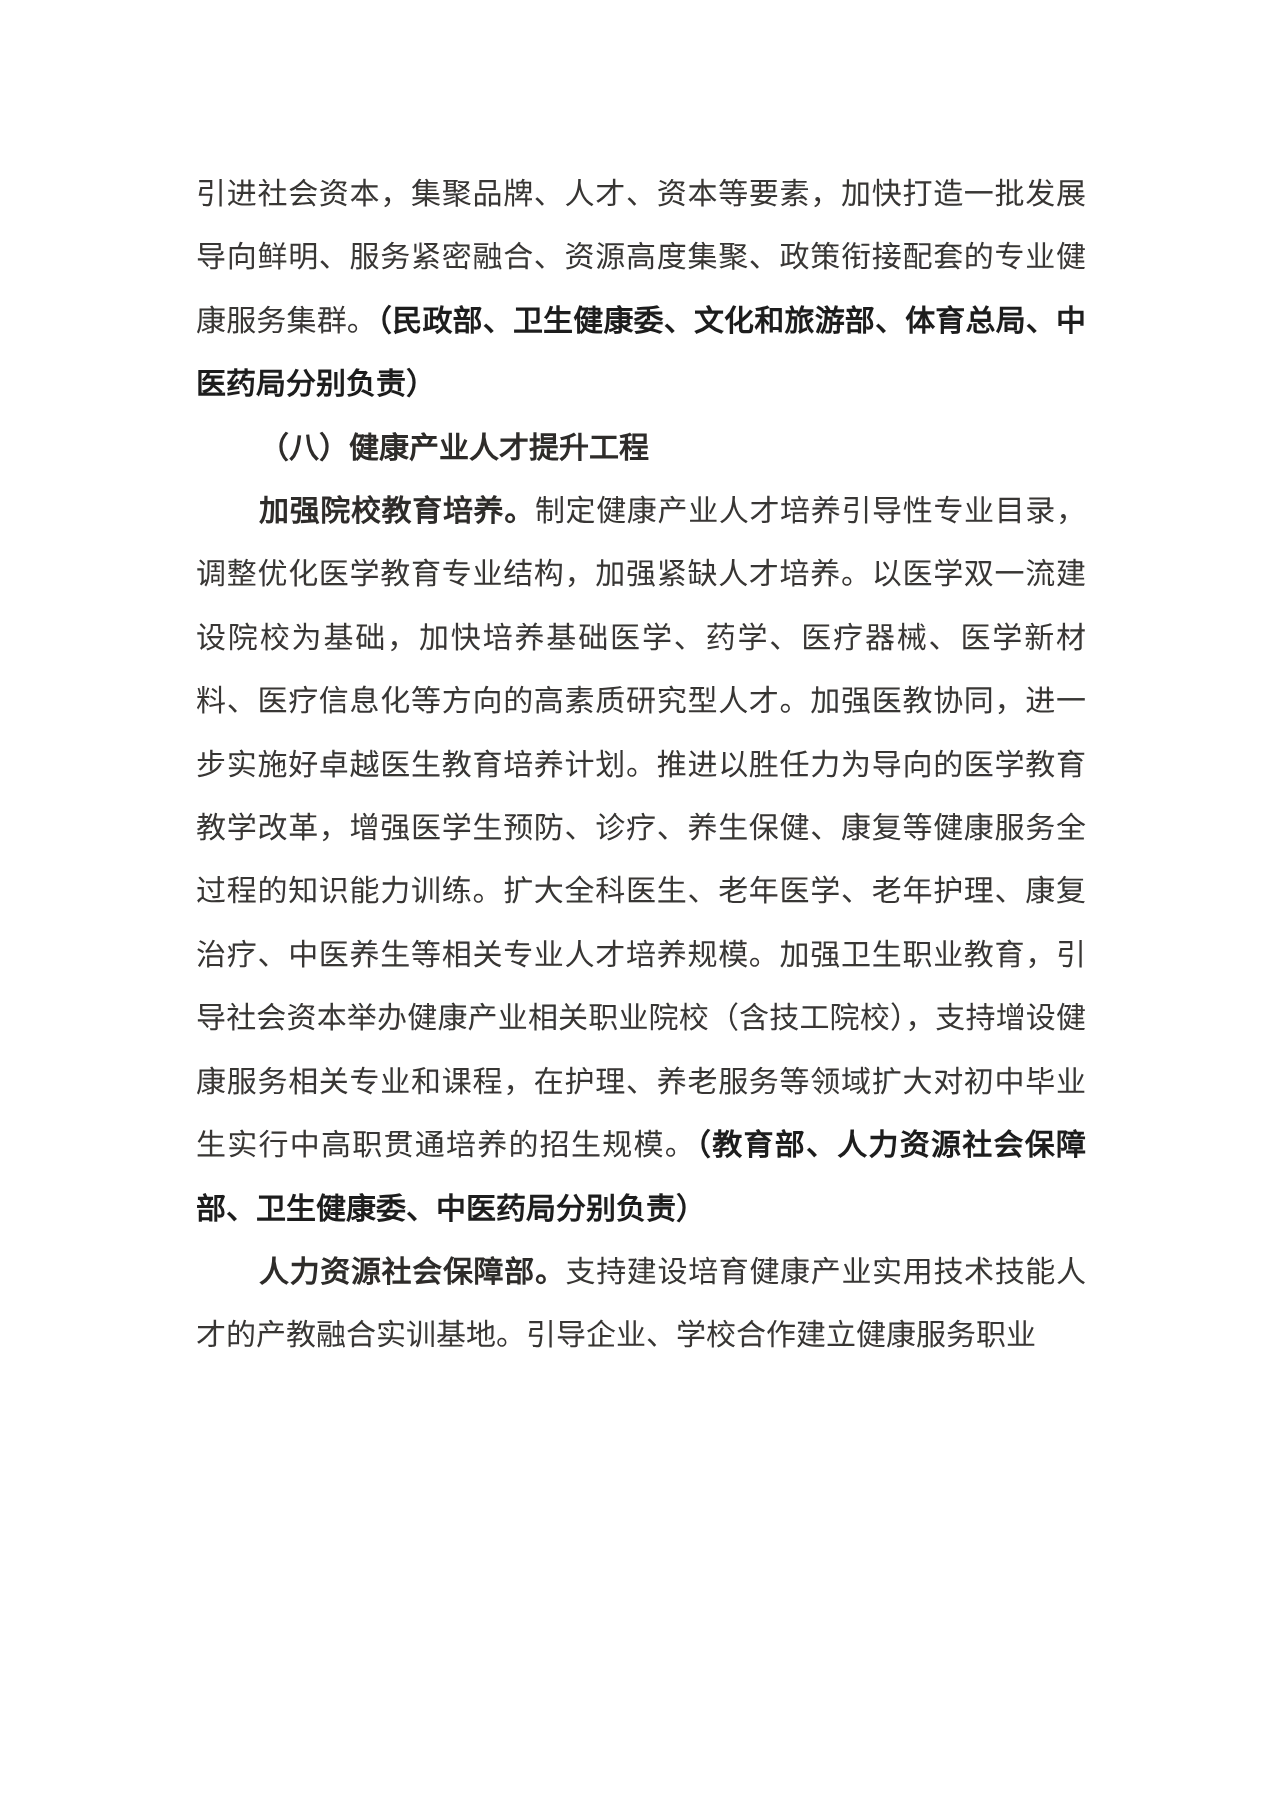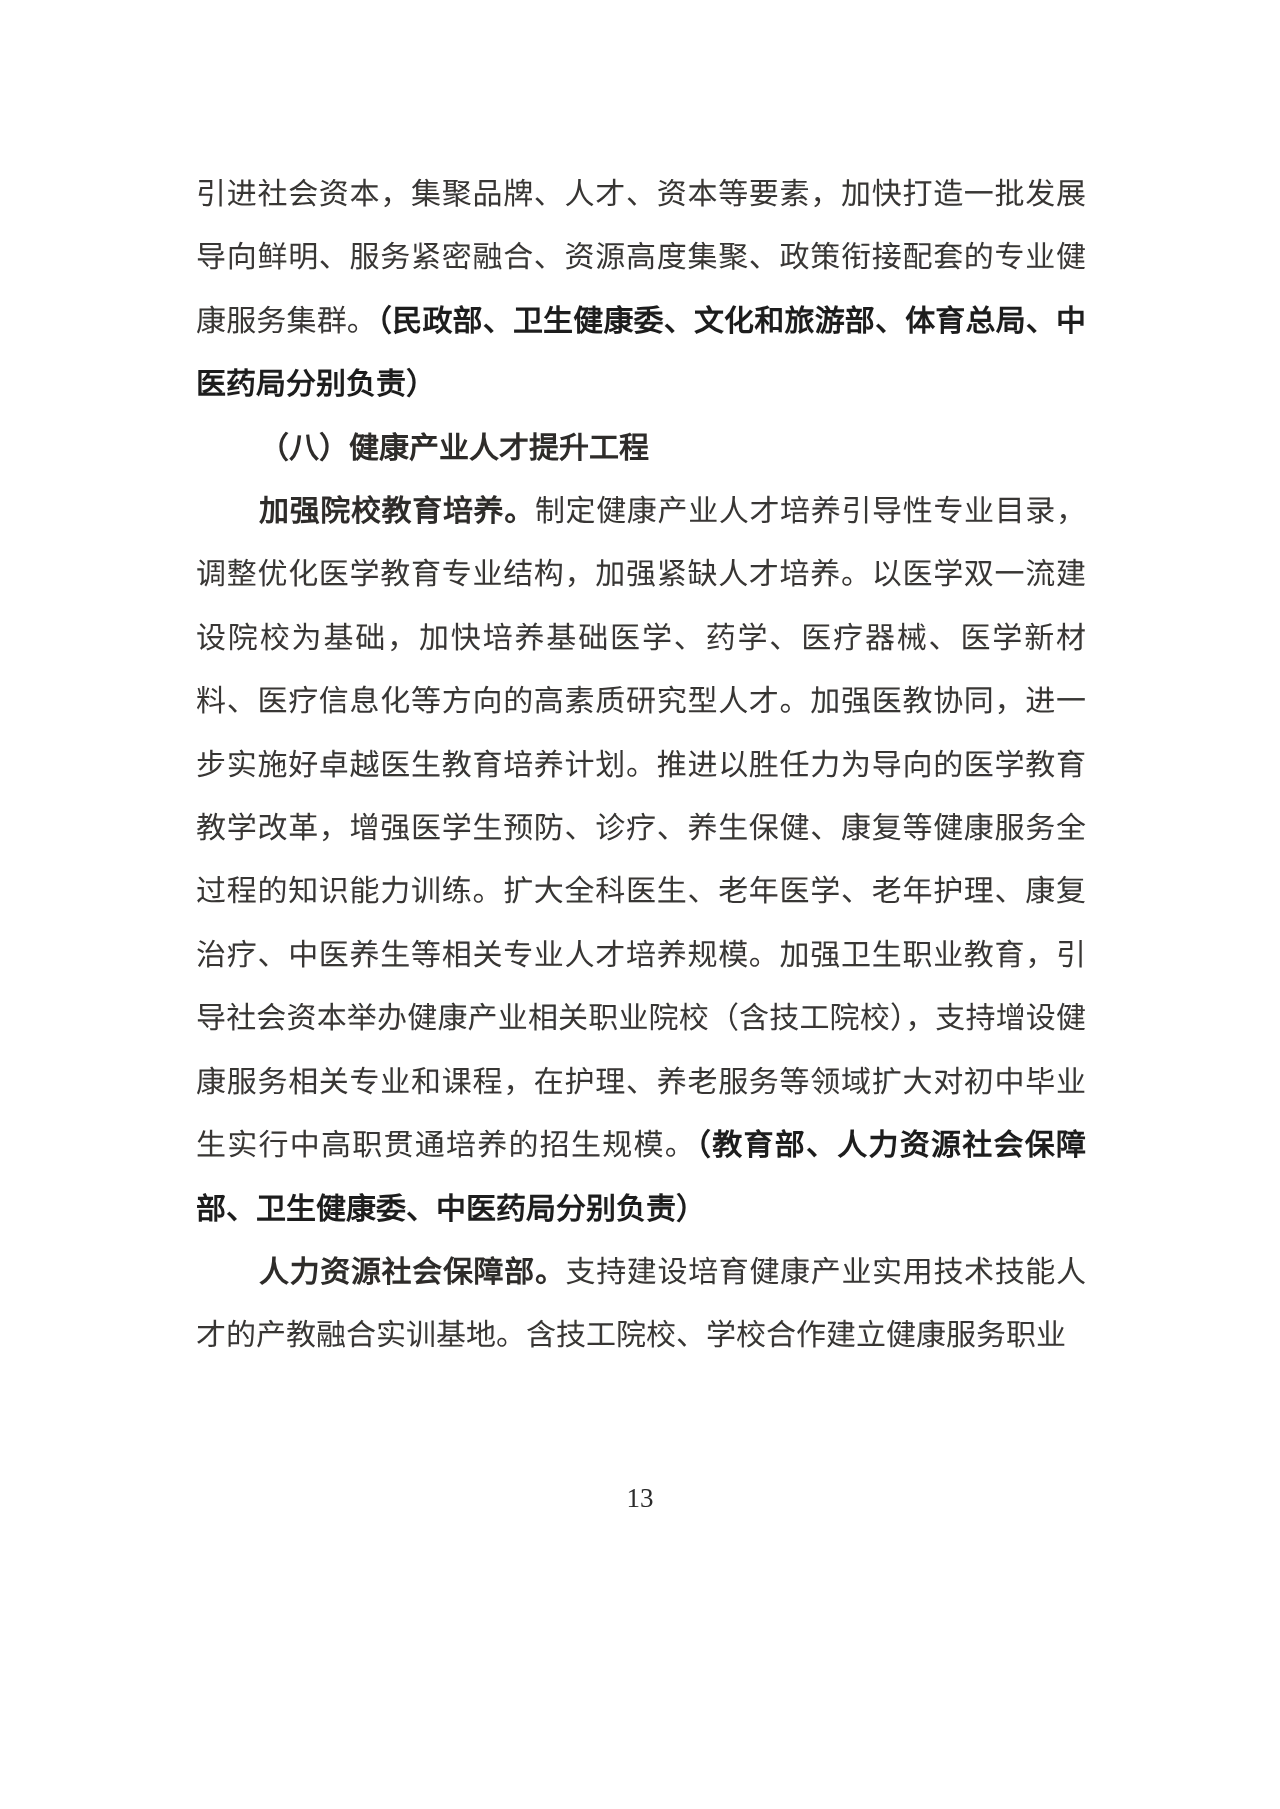--- a/index.html
+++ b/index.html
@@ -63,16 +63,15 @@
   }
 </style>
 </head>
 <body>
 
 <div class="page">
   <div class="content">
     <p class="para"><span class="fs">引进社会资本，集聚品牌、人才、资本等要素，加快打造一批发展导向鲜明、服务紧密融合、资源高度集聚、政策衔接配套的专业健康服务集群。</span><span class="ht">（民政部、卫生健康委、文化和旅游部、体育总局、中医药局分别负责）</span></p>
     <p class="para indent kaiti">（八）健康产业人才提升工程</p>
     <p class="para indent"><span class="kaiti">加强院校教育培养。</span><span class="fs">制定健康产业人才培养引导性专业目录，调整优化医学教育专业结构，加强紧缺人才培养。以医学双一流建设院校为基础，加快培养基础医学、药学、医疗器械、医学新材料、医疗信息化等方向的高素质研究型人才。加强医教协同，进一步实施好卓越医生教育培养计划。推进以胜任力为导向的医学教育教学改革，增强医学生预防、诊疗、养生保健、康复等健康服务全过程的知识能力训练。扩大全科医生、老年医学、老年护理、康复治疗、中医养生等相关专业人才培养规模。加强卫生职业教育，引导社会资本举办健康产业相关职业院校（含技工院校），支持增设健康服务相关专业和课程，在护理、养老服务等领域扩大对初中毕业生实行中高职贯通培养的招生规模。</span><span class="ht">（教育部、人力资源社会保障部、卫生健康委、中医药局分别负责）</span></p>
-    <p class="para indent"><span class="kaiti">人力资源社会保障部。</span><span class="fs">支持建设培育健康产业实用技术技能人才的产教融合实训基地。含技工院校、学校合作建立健康服务职业</span></p>
+    <p class="para indent"><span class="kaiti">人力资源社会保障部。</span><span class="fs">支持建设培育健康产业实用技术技能人才的产教融合实训基地。引导企业、学校合作建立健康服务职业</span></p>
   </div>
-  <div class="footer">13</div>
 </div>
 
 </body></html>

